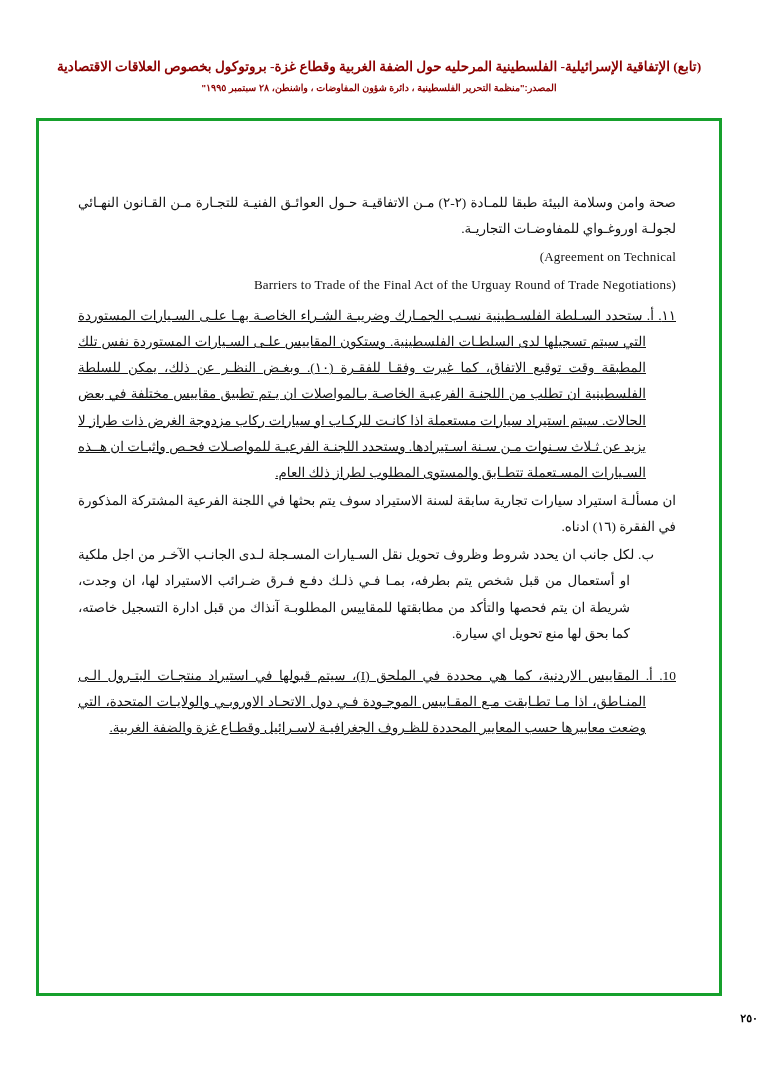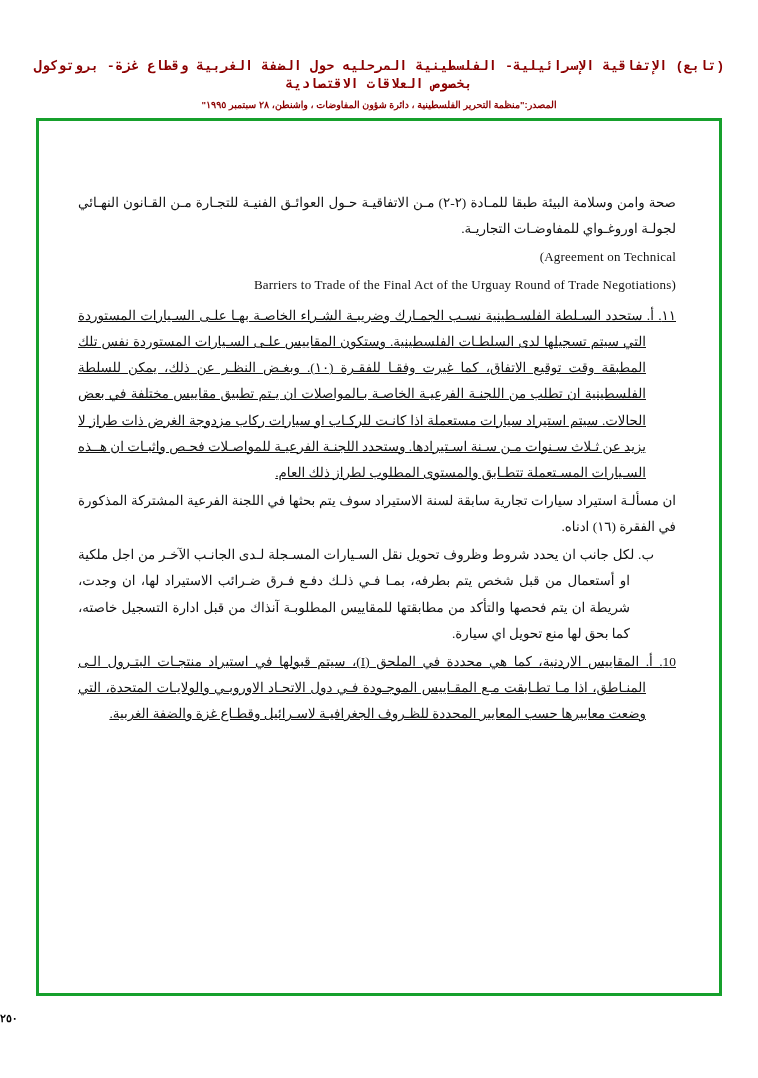--- a/index.html
+++ b/index.html
@@ -25,21 +25,21 @@
 
   
   .header {
     position: absolute;
     top: 58px;
     left: 0;
     width: 758px;
     text-align: center;
   }
   .header-title {
-    font-family: Liberation Mono, monospace;
+    font-family: Liberation Serif, serif;
     font-weight: bold;
     font-size: 13.5px;
     color: #8B0000;
     direction: rtl;
     line-height: 1.3;
     padding: 0 30px;
     letter-spacing: 0px;
   }
   .header-source {
     margin-top: 6px;
@@ -88,21 +88,21 @@
 
   .para-indent-hang {
     margin: 0 0 2px 0;
     padding-right: 30px;
     text-indent: -30px;
     text-align: justify;
     text-align-last: right;
     text-decoration: underline;
   }
   .para-sub {
-    margin: 0 0 2px 0;
+    margin: 0 0 16px 0;
     padding-right: 46px;
     text-indent: -24px;
     text-align: justify;
     text-align-last: right;
   }
   .para-plain {
     margin: 0 0 2px 0;
     padding-right: 0px;
     text-align: justify;
     text-align-last: right;
@@ -117,21 +117,21 @@
   }
 
   .spacer-sm { height: 4px; }
 
   
   .page-number {
     position: absolute;
     top: 1012px;
     left: 0;
     width: 758px;
-    text-align: left;
+    text-align: right;
     font-family: "Liberation Sans", sans-serif;
     font-weight: bold;
     font-size: 11px;
     color: #000000;
     direction: rtl;
     letter-spacing: 1px;
   }
 </style>
 </head>
 <body>

